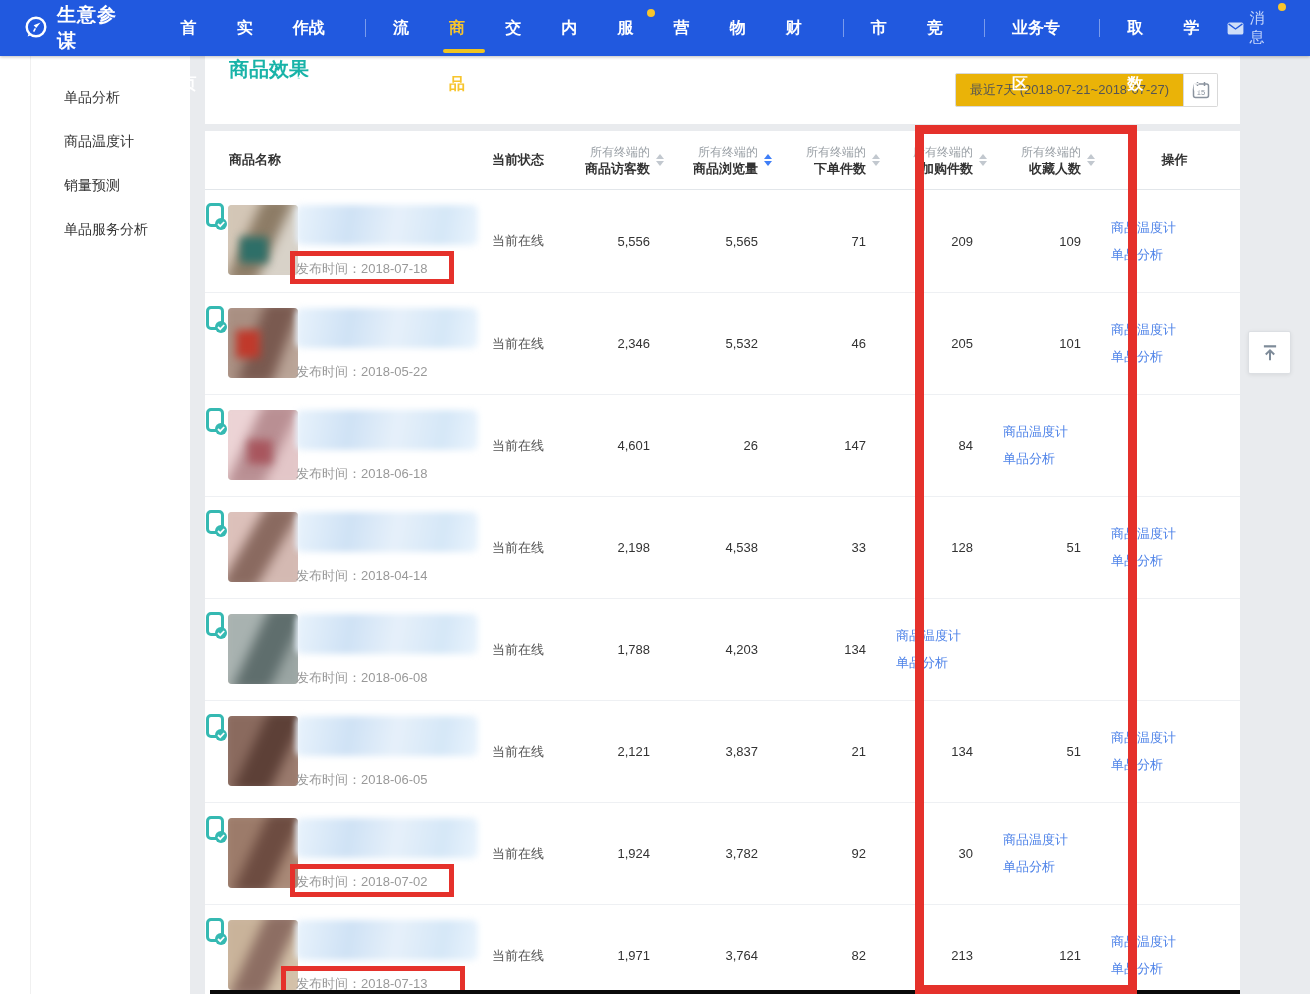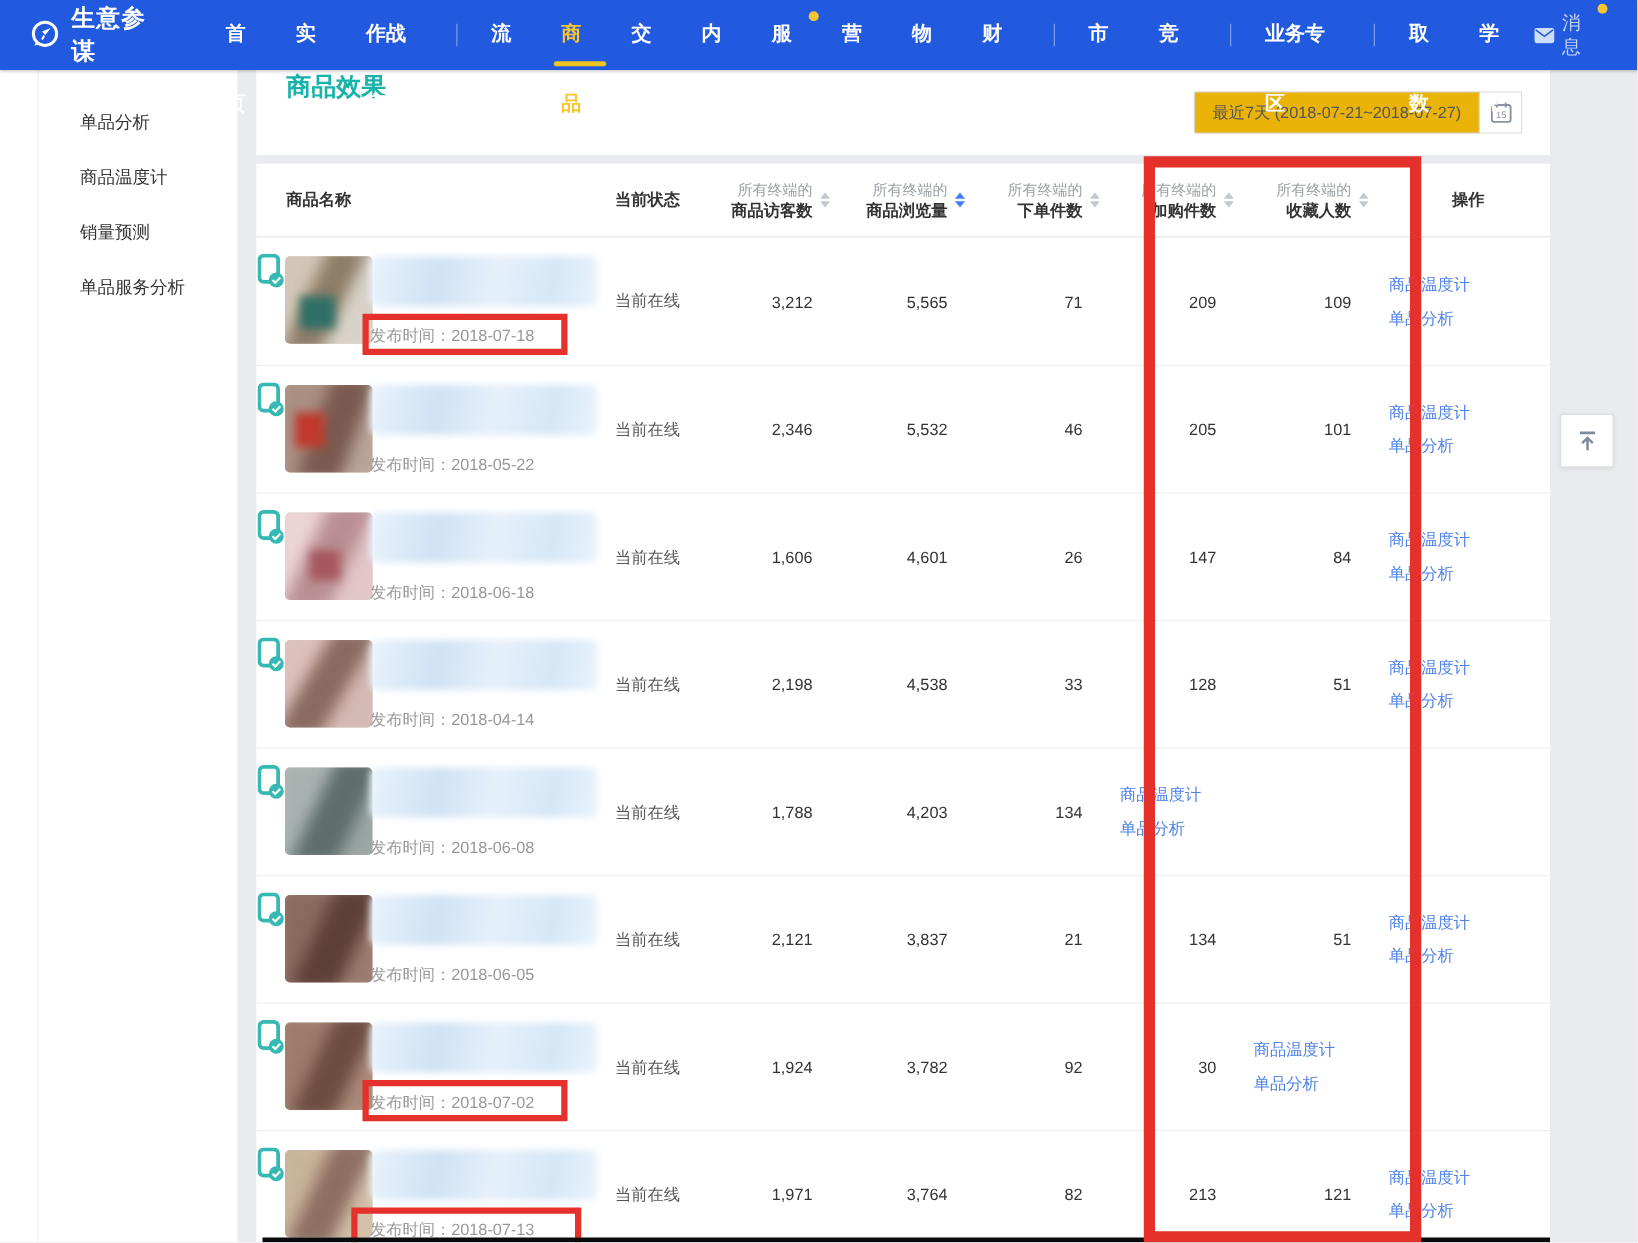--- a/index.html
+++ b/index.html
@@ -252,21 +252,21 @@
       </span>
       <div class="pimg">
                   <i></i>
                   <b></b>
                 </div>
       <div class="pname-blur"></div>
       <div class="pub">发布时间：2018-07-18</div>
       <i class="date-redbox"></i>
     </div>
     <div class="cell c-status">当前在线</div>
-    <div class="cell c-num">3,212</div>
+    <div class="cell c-num">5,556</div>
     <div class="cell c-num">5,565</div>
     <div class="cell c-num">71</div>
     <div class="cell c-num">209</div>
     <div class="cell c-num">109</div>
     <div class="cell c-actions">
       <a>商品温度计</a>
       <a>单品分析</a>
     </div>
   </div>
             <div class="trow">
@@ -308,21 +308,20 @@
       </span>
       <div class="pimg">
                   <i></i>
                   <b></b>
                 </div>
       <div class="pname-blur"></div>
       <div class="pub">发布时间：2018-06-18</div>
 
     </div>
     <div class="cell c-status">当前在线</div>
-    <div class="cell c-num">1,606</div>
     <div class="cell c-num">4,601</div>
     <div class="cell c-num">26</div>
     <div class="cell c-num">147</div>
     <div class="cell c-num">84</div>
     <div class="cell c-actions">
       <a>商品温度计</a>
       <a>单品分析</a>
     </div>
   </div>
             <div class="trow">

